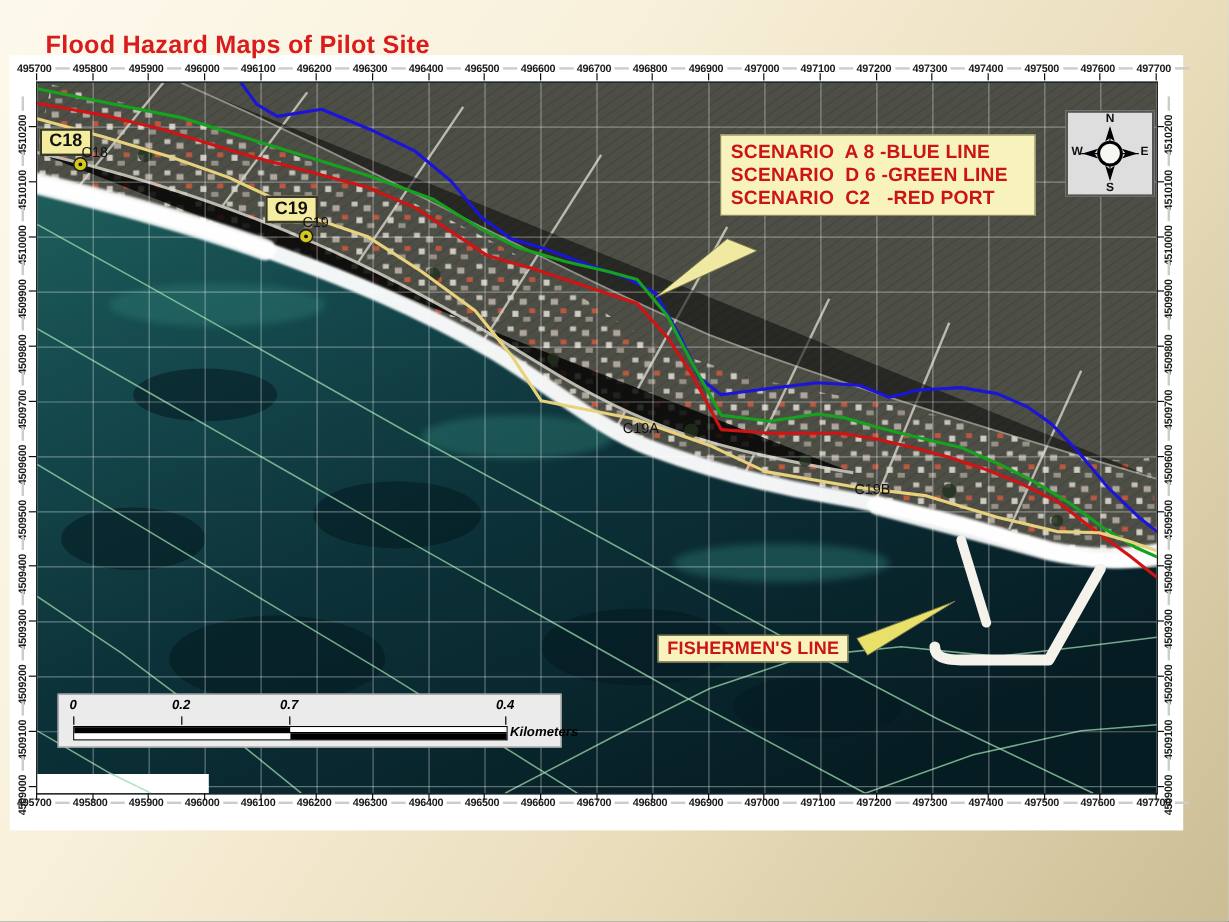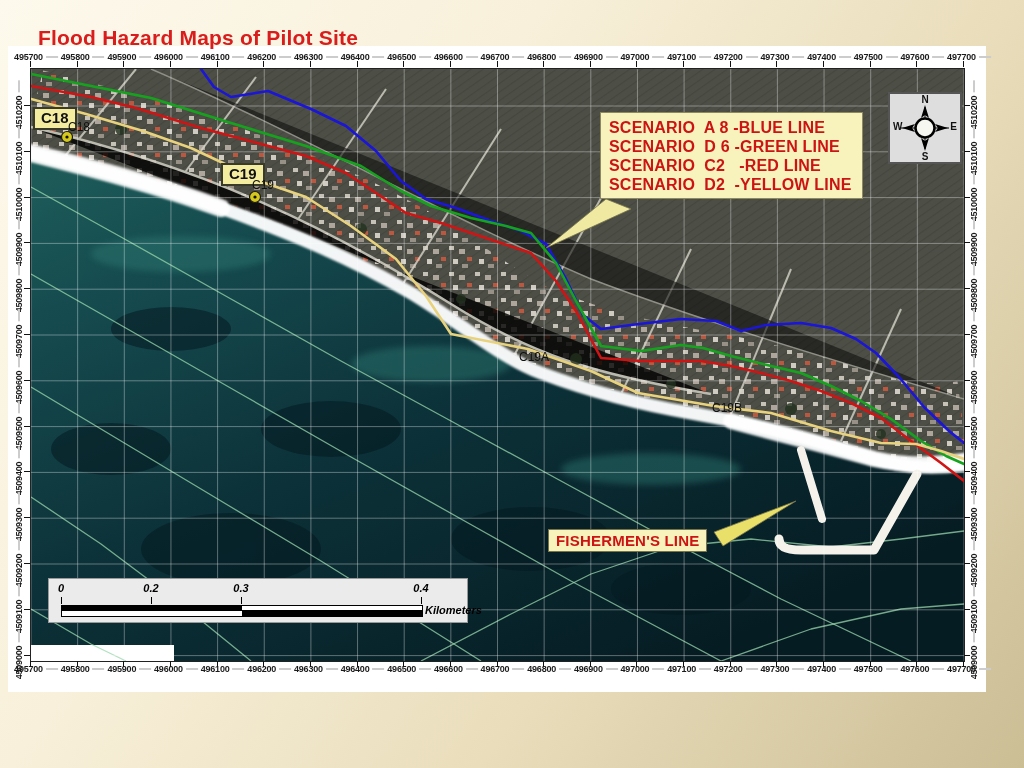--- a/index.html
+++ b/index.html
@@ -197,22 +197,21 @@
         </g>
 
       <polygon points="515,179 575,130 600,140" fill="#efe9a2" stroke="#77744a" stroke-width="0.8"></polygon>
       <polygon points="765,432 683,463 692,477" fill="#e9e06a" stroke="#77744a" stroke-width="0.8"></polygon>
     </svg>
   </div>
 
   <div id="legend">
       <div class="legend-line">SCENARIO  A 8 -BLUE LINE</div>
       <div class="legend-line">SCENARIO  D 6 -GREEN LINE</div>
-      <div class="legend-line">SCENARIO  C2   -RED LINE</div>
-      <div class="legend-line">SCENARIO  D2  -YELLOW LINE</div>
+      <div class="legend-line">SCENARIO  C2   -RED PORT</div>
     </div>
 
   <div class="ybox" style="left:33px;top:107px;">C18</div>
   <div class="small-pt-label" style="left:68px;top:120px;">C18</div>
   <div class="ybox" style="left:221px;top:163px;">C19</div>
   <div class="small-pt-label" style="left:252px;top:178px;">C19</div>
   <div class="small-pt-label" style="left:503px;top:350px;margin-left:16px;">C19A</div>
   <div class="small-pt-label" style="left:712px;top:401px;">C19B</div>
   <div id="port-box">FISHERMEN'S LINE</div>
 
@@ -238,21 +237,21 @@
       <div style="left:180px;top:0;width:180px;height:4px;background:#fff;"></div>
       <div style="left:0;top:5px;width:180px;height:5px;background:#fff;"></div>
       <div style="left:180px;top:5px;width:180px;height:5px;background:#000;"></div>
       <div style="left:0;top:4px;width:360px;height:1px;background:#000;"></div>
     </div>
     <span class="unit">Kilometers</span>
   <span class="num" style="left: 12px;">0</span>
       <div class="sbt" style="left: 12px;"></div>
       <span class="num" style="left: 102px;">0.2</span>
       <div class="sbt" style="left: 102px;"></div>
-      <span class="num" style="left: 192px;">0.3</span>
+      <span class="num" style="left: 192px;">0.7</span>
       <div class="sbt" style="left: 192px;"></div>
       <span class="num" style="left: 372px;">0.4</span>
       <div class="sbt" style="left: 372px;"></div>
     </div>
 <span class="axlab xlab" style="left: 36px; top: 57px;">495700</span>
     <span class="axlab xlab" style="left: 36px; top: 669px;">495700</span>
     <div class="tick" style="left:30px;top:61px;width:1px;height:6px;"></div>
     <div class="tick" style="left:30px;top:661px;width:1px;height:6px;"></div>
     <span class="axlab xlab" style="left: 82.65px; top: 57px;">495800</span>
     <span class="axlab xlab" style="left: 82.65px; top: 669px;">495800</span>

